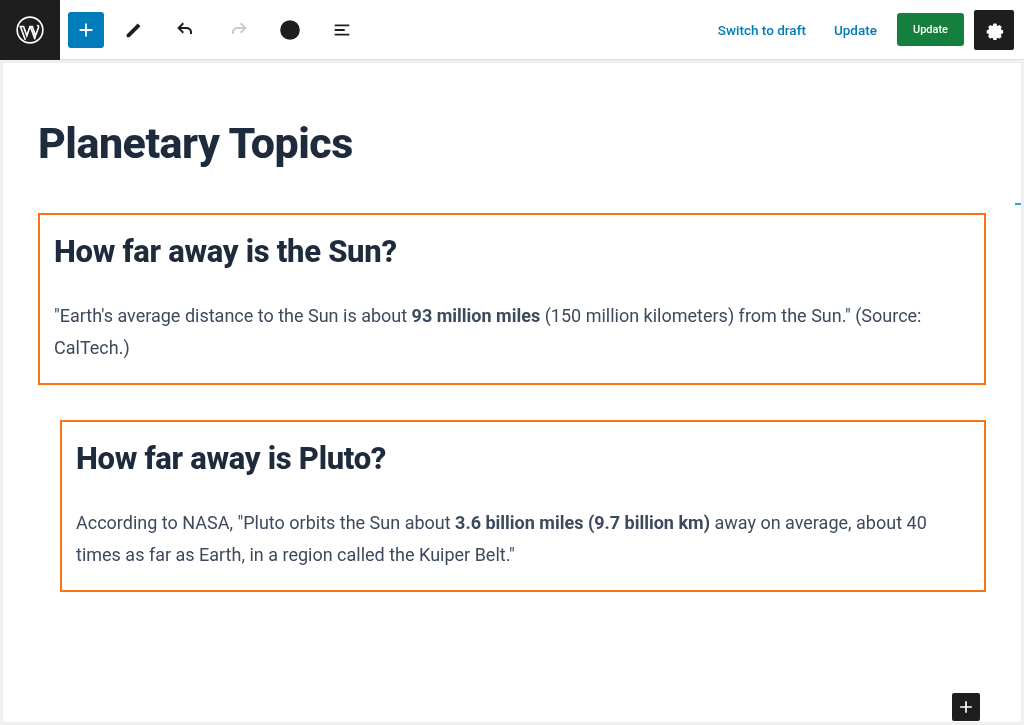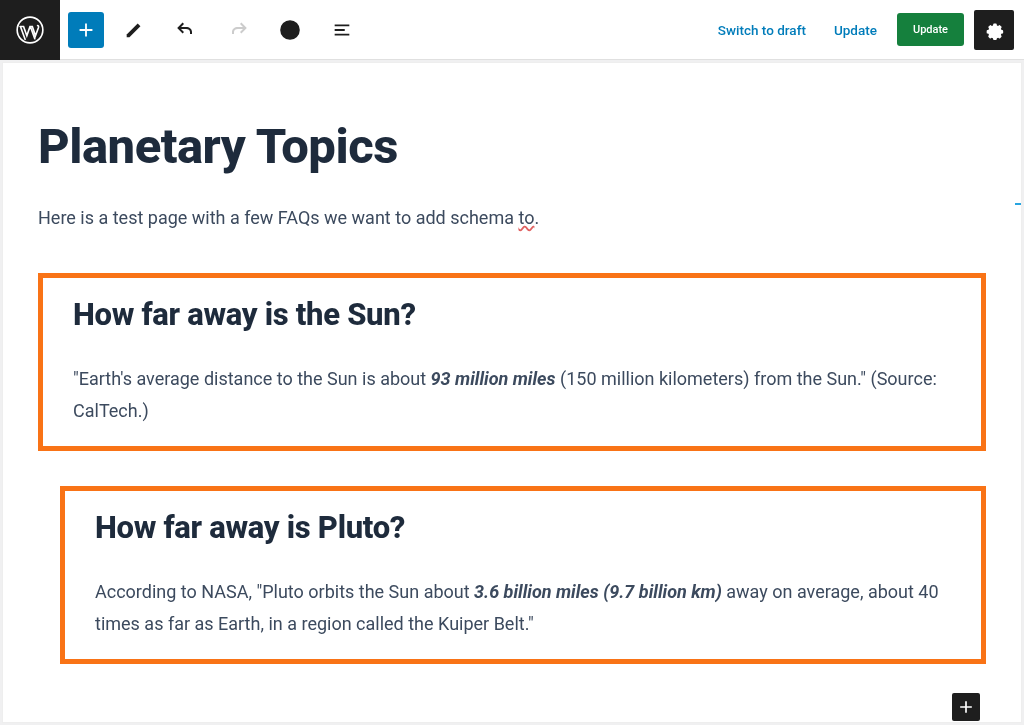--- a/index.html
+++ b/index.html
@@ -78,50 +78,50 @@
     .editor {
       background: #fff;
       margin: 2px 2px 0 2px;
       height: calc(100% - 64px);
       padding: 55px 35px 0 35px;
       overflow: hidden;
       position: relative;
       border: 1px solid #eee;
     }
     .page-title {
-      font-size: 49px;
+      font-size: 43px;
       font-weight: 800;
       color: #1e2b3c;
       letter-spacing: -0.5px;
     }
     .intro {
       font-size: 18px;
       color: #3c4a5e;
       margin-top: 32px;
     }
     .spell { text-decoration: underline wavy #e06060; text-decoration-skip-ink: none; }
     .faq-block {
-      border: 5px solid #f97316;
+      border: 2px solid #f97316;
       margin-top: 45px;
-      padding: 18px 14px 20px 30px;
+      padding: 18px 14px 20px 14px;
     }
     .faq-block.second { margin-top: 35px; margin-left: 22px; }
     .faq-heading {
       font-size: 31px;
       font-weight: 800;
       color: #1e2b3c;
       letter-spacing: -0.3px;
     }
     .faq-answer {
       font-size: 18px;
       color: #3c4a5e;
       margin-top: 30px;
       line-height: 1.75;
     }
-    .faq-answer strong { font-weight: 700; font-style: italic; }
+    .faq-answer strong { font-weight: 700; }
     .side-marker {
       position: absolute;
       right: 0;
       top: 126px;
       width: 6px;
       height: 16px;
       border-bottom: 2px solid #28a5e0;
     }
     .add-block-fab {
       position: absolute;
@@ -186,23 +186,20 @@
   <div class="settings-btn">
     <svg width="22" height="22" viewBox="0 0 24 24" fill="#fff">
         <path d="M12 8a4 4 0 100 8 4 4 0 000-8zm9 4l-1-.2a8 8 0 00-.5-1.3l.6-.9a1 1 0 00-.1-1.3l-1.3-1.3a1 1 0 00-1.3-.1l-.9.6A8 8 0 0015.2 7L15 6a1 1 0 00-1-1h-1.9a1 1 0 00-1 1l-.2 1a8 8 0 00-1.3.5l-.9-.6a1 1 0 00-1.3.1L6.1 8.3a1 1 0 00-.1 1.3l.6.9A8 8 0 006.1 11.8L5 12a1 1 0 00-1 1v1.9a1 1 0 001 1l1 .2a8 8 0 00.5 1.3l-.6.9a1 1 0 00.1 1.3l1.3 1.3a1 1 0 001.3.1l.9-.6a8 8 0 001.3.5l.2 1a1 1 0 001 1H14a1 1 0 001-1l.2-1a8 8 0 001.3-.5l.9.6a1 1 0 001.3-.1l1.3-1.3a1 1 0 00.1-1.3l-.6-.9a8 8 0 00.5-1.3l1-.2a1 1 0 001-1V13a1 1 0 00-1-1z"></path>
       </svg>
   </div>
 </div>
 
 <div class="editor">
   <h1 class="page-title">Planetary Topics</h1>
 
-  <p class="intro">
-    <span>Here is a test page with a few FAQs we want to add schema </span><span class="spell">to</span><span>.</span>
-  </p>
 
   <div class="faq-block">
     <h2 class="faq-heading">How far away is the Sun?</h2>
     <p class="faq-answer">
       <span>"Earth's average distance to the Sun is about </span><strong>93 million miles</strong><span> (150 million kilometers) from the Sun." (Source: CalTech.)</span>
     </p>
   </div>
 
   <div class="faq-block second">
     <h2 class="faq-heading">How far away is Pluto?</h2>

